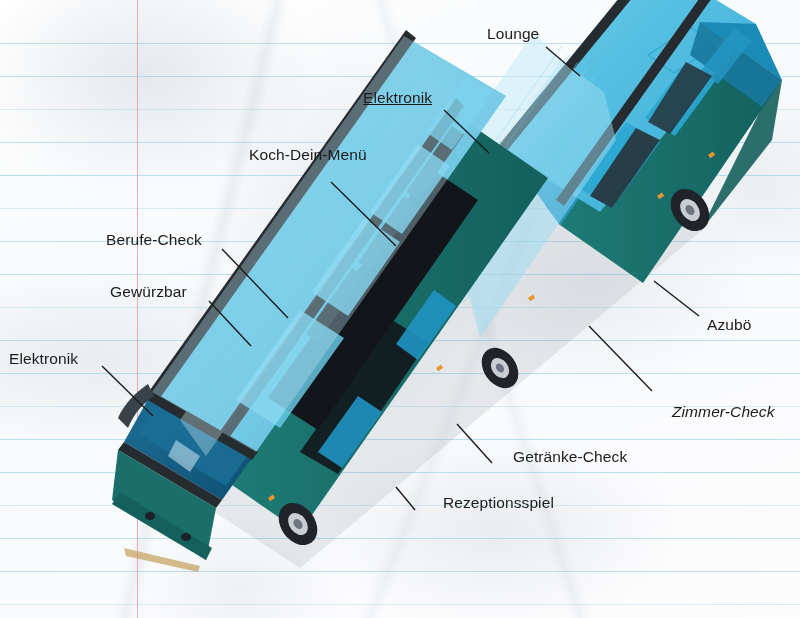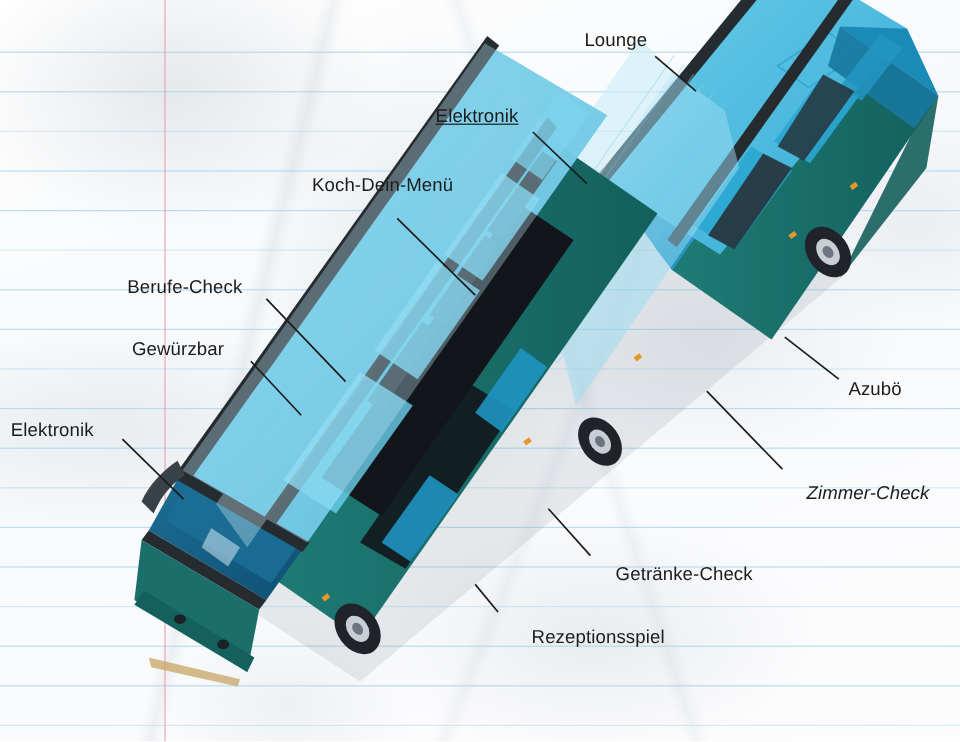--- a/index.html
+++ b/index.html
@@ -239,23 +239,23 @@
       <line x1="102" y1="366" x2="153" y2="416" stroke="#1b1b1b" stroke-width="1.4"></line>
       <line x1="654" y1="281" x2="699" y2="316" stroke="#1b1b1b" stroke-width="1.4"></line>
       <line x1="589" y1="326" x2="652" y2="391" stroke="#1b1b1b" stroke-width="1.4"></line>
       <line x1="457" y1="424" x2="492" y2="463" stroke="#1b1b1b" stroke-width="1.4"></line>
       <line x1="396" y1="487" x2="415" y2="510" stroke="#1b1b1b" stroke-width="1.4"></line>
     </svg>
 
   <div id="labels">
       <div class="label" style="left: 487px; top: 25px;">Lounge</div>
       <div class="label" style="left: 363px; top: 89px; text-decoration: underline;">Elektronik</div>
-      <div class="label" style="left: 260px; top: 146px;">Koch-Dein-Menü</div>
+      <div class="label" style="left: 249px; top: 146px;">Koch-Dein-Menü</div>
       <div class="label" style="left: 106px; top: 231px;">Berufe-Check</div>
       <div class="label" style="left: 110px; top: 283px;">Gewürzbar</div>
       <div class="label" style="left: 9px; top: 350px;">Elektronik</div>
       <div class="label" style="left: 707px; top: 316px;">Azubö</div>
       <div class="label" style="left: 672px; top: 403px; font-style: italic;">Zimmer-Check</div>
-      <div class="label" style="left: 513px; top: 470px;">Getränke-Check</div>
-      <div class="label" style="left: 443px; top: 523px;">Rezeptionsspiel</div>
+      <div class="label" style="left: 513px; top: 448px;">Getränke-Check</div>
+      <div class="label" style="left: 443px; top: 494px;">Rezeptionsspiel</div>
     </div>
 
 </div>
 
 </body></html>

